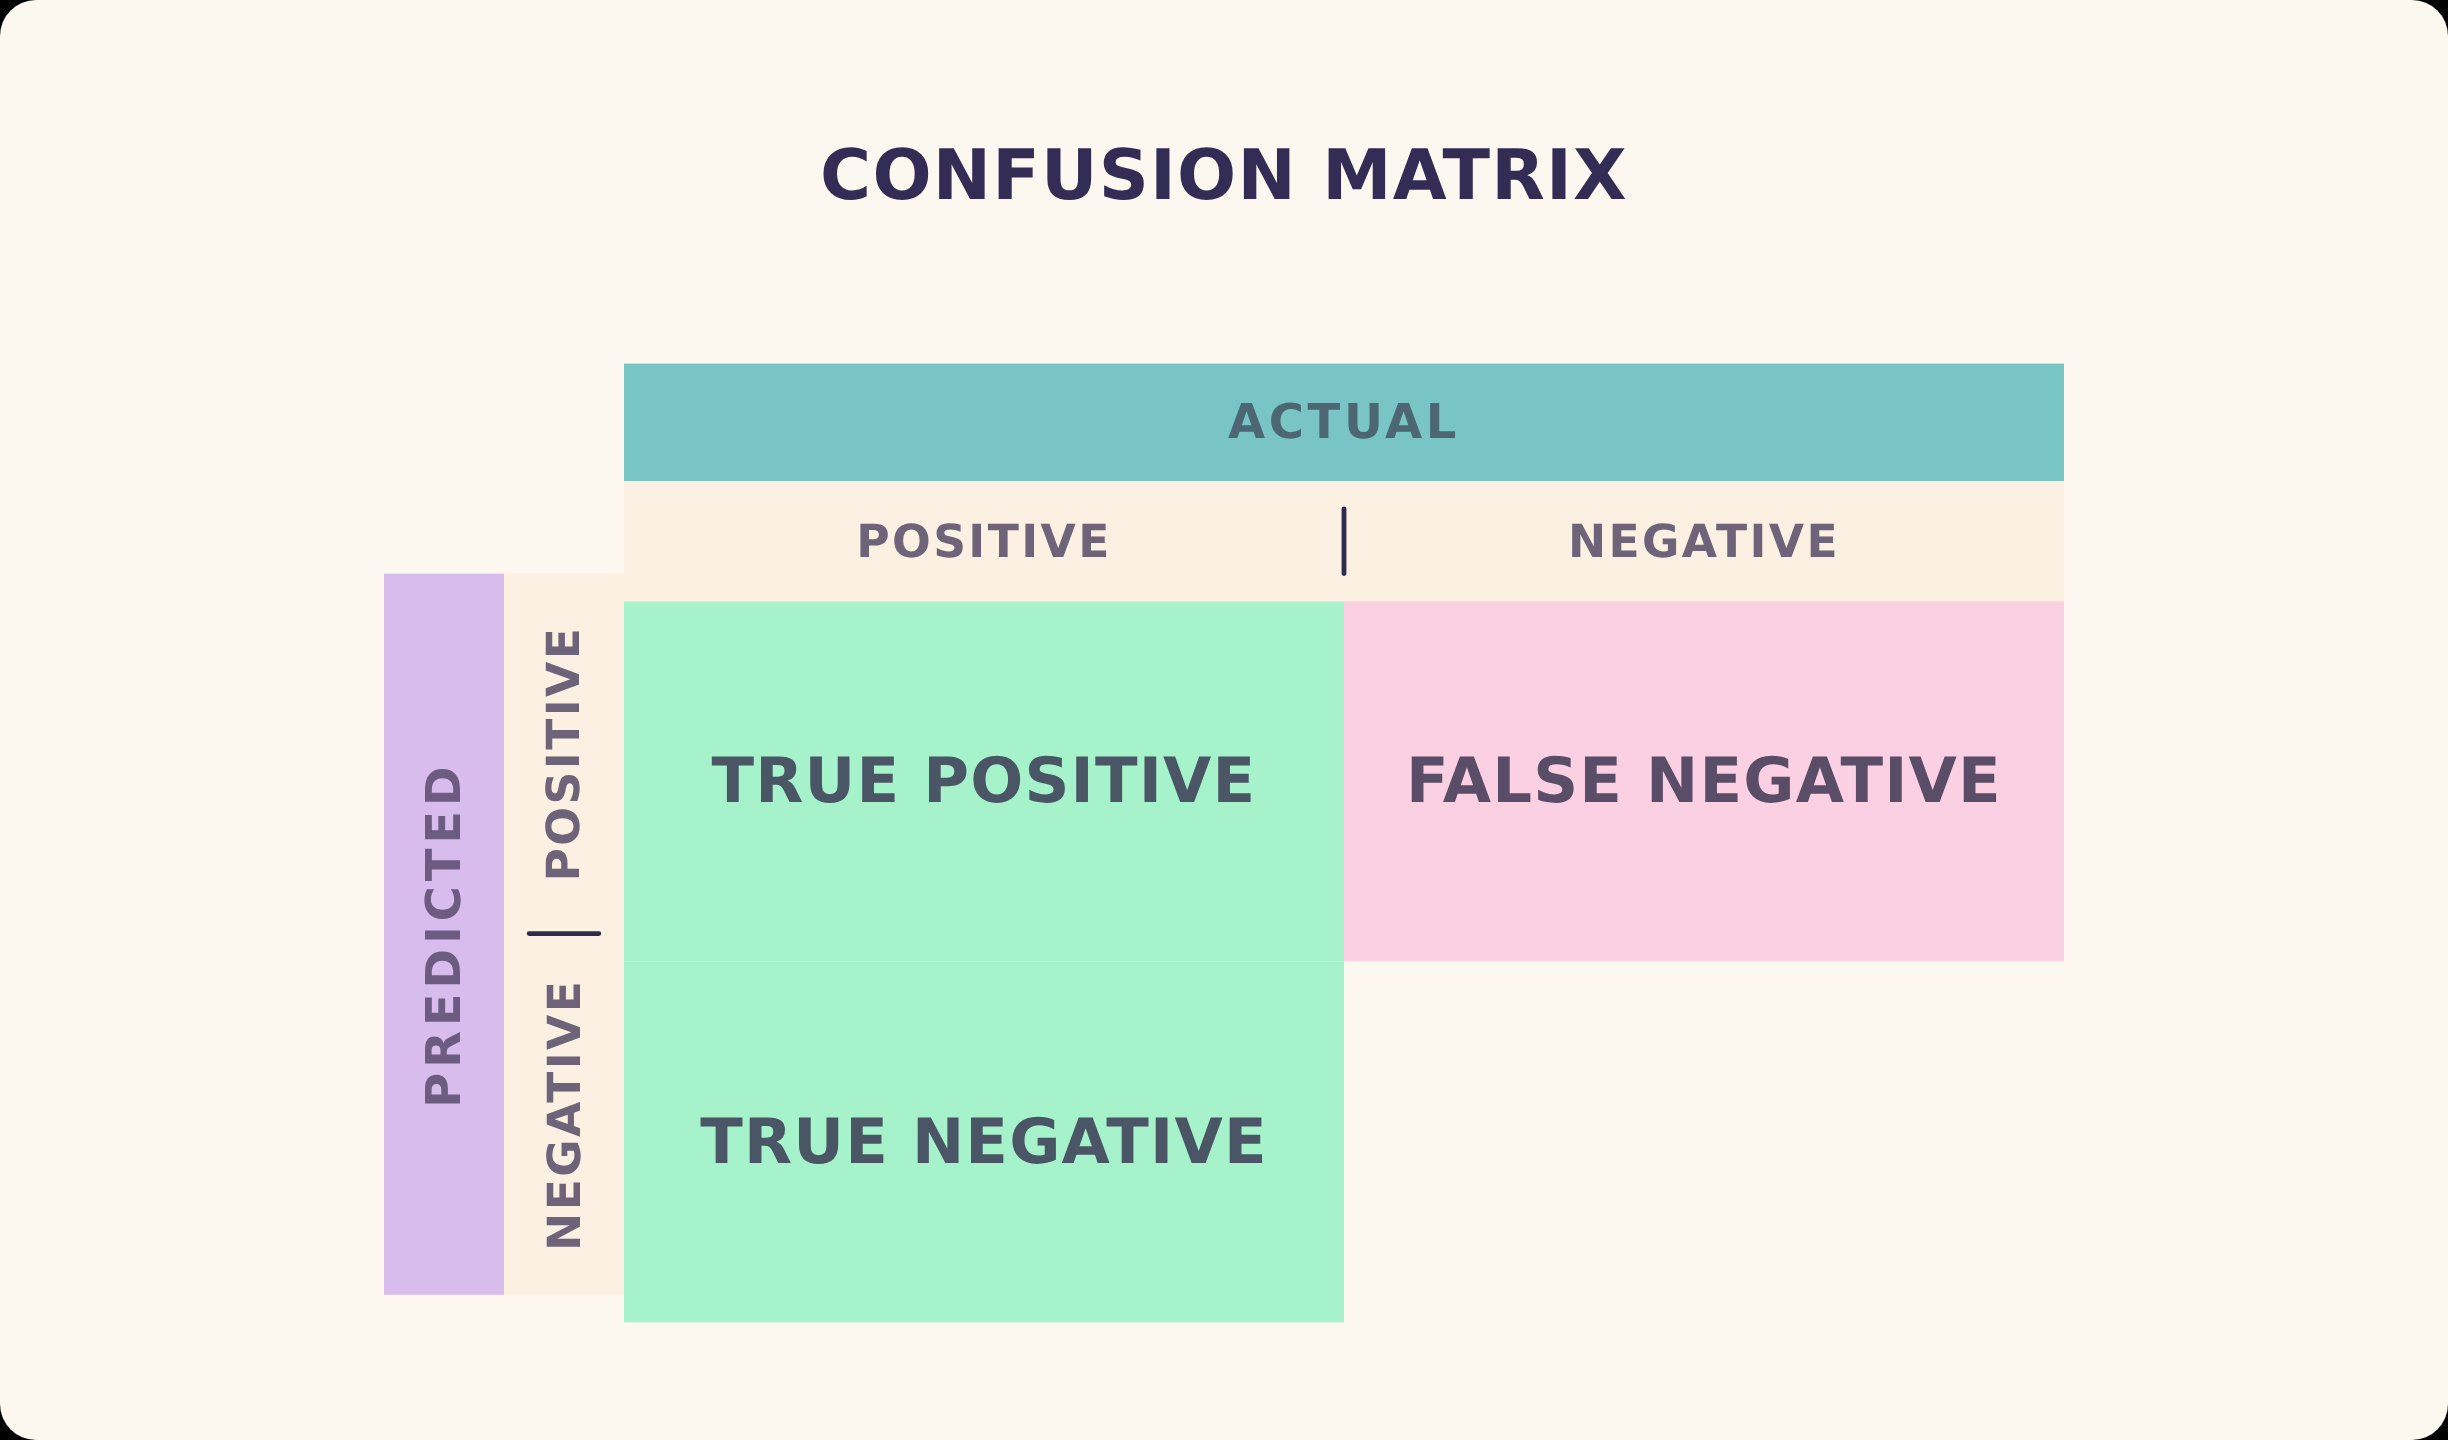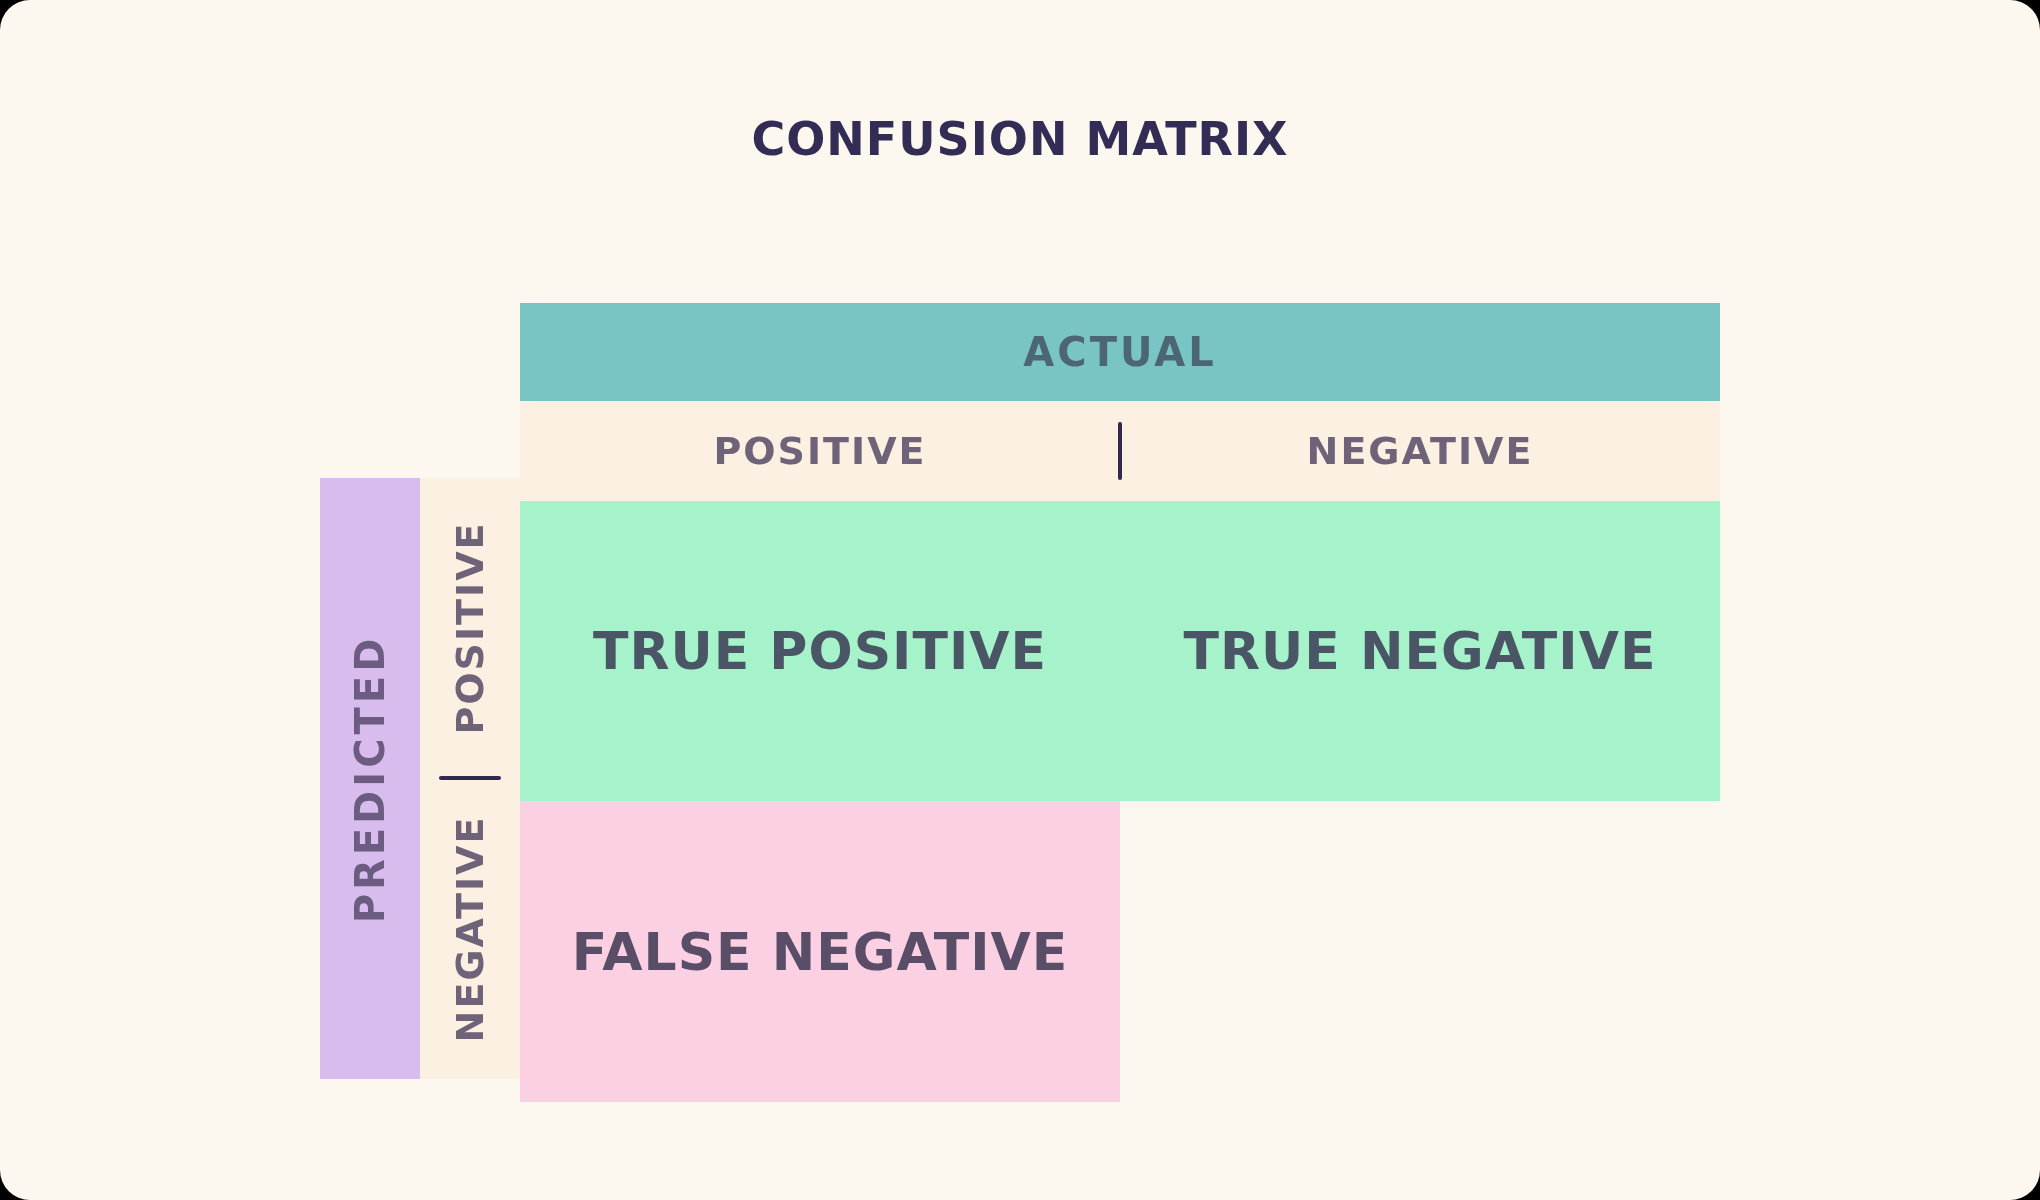--- a/index.html
+++ b/index.html
@@ -20,21 +20,21 @@
     inset: 0;
     border-radius: 30px;
     background: var(--page-bg, #FCF7EF);
   }
   .title {
     position: absolute;
     top: 112px;
     left: 0;
     right: 0;
     text-align: center;
-    font-size: 46px;
+    font-size: 58px;
     font-weight: 800;
     letter-spacing: 1px;
     color: var(--title-text, #332D55);
     white-space: nowrap;
   }
   
   .matrix {
     position: absolute;
     left: 520px;
     top: 280px;
@@ -167,22 +167,22 @@
       <div class="actual-header">ACTUAL</div>
 
       <div class="col-headers">
         <div class="col-header">POSITIVE</div>
         <div class="v-divider"></div>
         <div class="col-header">NEGATIVE</div>
       </div>
 
       <div class="grid">
         <div class="cell" data-tone="green">TRUE POSITIVE</div>
+        <div class="cell" data-tone="pink">FALSE NEGATIVE</div>
         <div class="cell" data-tone="green">TRUE NEGATIVE</div>
-        <div class="cell" data-tone="pink">FALSE NEGATIVE</div>
       </div>
     </div>
 
     <div class="predicted-band">
       <span class="vtext">PREDICTED</span>
     </div>
 
     <div class="row-headers">
       <div class="row-header">
         <span class="vtext">POSITIVE</span>

